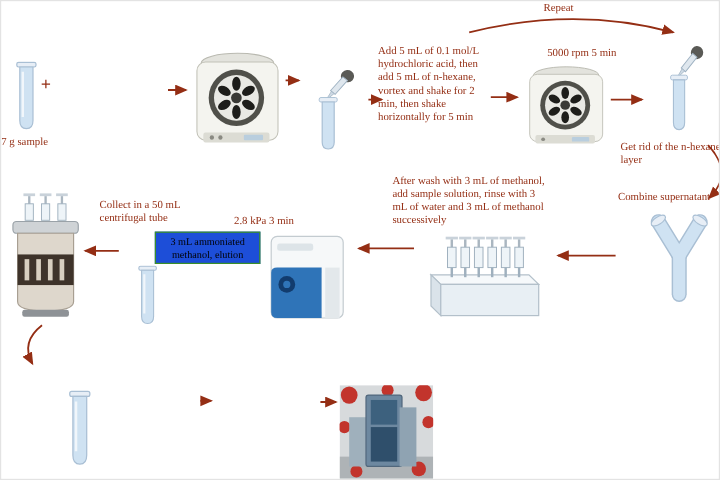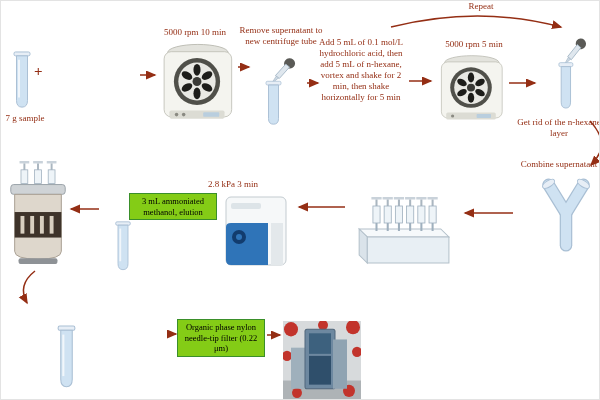--- a/index.html
+++ b/index.html
@@ -1,40 +1,39 @@
 <!DOCTYPE html>
 <html><head>
 <meta charset="utf-8">
 <style>
   html,body{margin:0;padding:0;background:#ffffff;}
   #canvas{position:relative;width:600px;height:400px;background:#ffffff;border:1px solid #e3e3e3;
           box-sizing:border-box;overflow:hidden;font-family:"Liberation Serif",serif;}
-  .txt{position:absolute;color:#942e14;font-size:9px;line-height:1.22;text-align:center;}
+  .txt{position:absolute;color:#942e14;font-size:9px;line-height:1.22;text-align:left;}
   .plus{position:absolute;color:#942e14;font-size:15px;font-weight:bold;}
-  .green{position:absolute;background:#84cc16;border:1px solid #3a8f2a;color:#000;
+  .green{position:absolute;background:#1d4ed8;border:1px solid #3a8f2a;color:#000;
          font-size:8.5px;line-height:1.25;text-align:center;padding:2px 3px;box-sizing:border-box;}
   .art{position:absolute;}
   #arrows{position:absolute;left:0;top:0;pointer-events:none;}
 </style>
 </head>
 <body>
 
 <div id="canvas">
 
   <svg class="art" style="left:10px;top:50px;width:22px;height:60px" viewBox="0 0 22 62" preserveAspectRatio="none">
     <rect x="3" y="1" width="16" height="4" rx="1.5" fill="#e7eef6" stroke="#a9bfd4"></rect>
     <path d="M5.5 5 L5.5 51 Q5.5 58 11 58 Q16.5 58 16.5 51 L16.5 5 Z" fill="#cfe2f2" stroke="#a9bfd4"></path>
     <path d="M8 9 L8 48" stroke="#ffffff" stroke-width="2" opacity="0.7" fill="none"></path>
   </svg>
   <div class="txt" style="left:0px;top:112px;width:48px">7 g sample</div>
 
   <div class="plus" style="left:33px;top:62px">+</div>
 
 
-  <div class="txt" style="left:148px;top:26px;width:92px">5000 rpm 10 min</div>
   <svg class="art" style="left:156px;top:38px;width:80px;height:86px" viewBox="0 0 90 95" preserveAspectRatio="none">
     <ellipse cx="46" cy="15" rx="34" ry="9" fill="#e3e3dd" stroke="#b9b9b0"></ellipse>
     <rect x="8" y="14" width="76" height="72" rx="8" fill="#f4f4ef" stroke="#c2c2b8"></rect>
     <circle cx="45" cy="47" r="26" fill="#50504a"></circle>
     <circle cx="45" cy="47" r="21" fill="#e9e9e4"></circle>
     <g fill="#1d1d1a">
         <g transform="translate(45 47)">
       <ellipse cx="0" cy="-13" rx="4" ry="6.5"></ellipse>
       <ellipse transform="rotate(60)" cx="0" cy="-13" rx="4" ry="6.5"></ellipse>
       <ellipse transform="rotate(120)" cx="0" cy="-13" rx="4" ry="6.5"></ellipse>
@@ -43,34 +42,33 @@
       <ellipse transform="rotate(300)" cx="0" cy="-13" rx="4" ry="6.5"></ellipse>
     </g>
       </g>
     <circle cx="45" cy="47" r="5" fill="#3a3a36"></circle>
     <rect x="14" y="79" width="62" height="9" rx="2" fill="#dcdcd4"></rect>
     <circle cx="22" cy="83.5" r="2" fill="#8a8a82"></circle>
     <circle cx="30" cy="83.5" r="2" fill="#8a8a82"></circle>
     <rect x="52" y="81" width="18" height="5" rx="1" fill="#b9cede"></rect>
   </svg>
 
-  <div class="txt" style="left:238px;top:24px;width:84px">Remove supernatant to new centrifuge tube</div>
   <svg class="art" style="left:248px;top:56px;width:60px;height:70px" viewBox="0 0 60 75" preserveAspectRatio="none">
     <g transform="rotate(40 38 10)">
       <circle cx="38" cy="6" r="5.5" fill="#5a5a56"></circle>
       <rect x="35.5" y="9" width="5" height="16" fill="#dfe7ee" stroke="#9fb2c2" stroke-width="0.8"></rect>
       <path d="M36.5 25 L39.5 25 L38 34 Z" fill="#cdd9e4" stroke="#9fb2c2" stroke-width="0.6"></path>
     </g>
     <rect x="17" y="26" width="15" height="4" rx="1.5" fill="#e7eef6" stroke="#a9bfd4" stroke-width="0.8"></rect>
     <path d="M19.5 30 L19.5 66 Q19.5 72 24.5 72 Q29.5 72 29.5 66 L29.5 30 Z" fill="#cfe2f2" stroke="#a9bfd4"></path>
   </svg>
 
   <div class="txt" style="left:314px;top:36px;width:92px">Add 5 mL of 0.1 mol/L hydrochloric acid, then add 5 mL of n-hexane, vortex and shake for 2 min, then shake horizontally for 5 min</div>
 
-  <div class="txt" style="left:431px;top:38px;width:84px">5000 rpm 5 min</div>
+  <div class="txt" style="left:455px;top:38px;width:84px">5000 rpm 5 min</div>
   <svg class="art" style="left:434px;top:50px;width:72px;height:74px" viewBox="0 0 90 95" preserveAspectRatio="none">
     <ellipse cx="46" cy="15" rx="34" ry="9" fill="#e3e3dd" stroke="#b9b9b0"></ellipse>
     <rect x="8" y="14" width="76" height="72" rx="8" fill="#f4f4ef" stroke="#c2c2b8"></rect>
     <circle cx="45" cy="47" r="26" fill="#50504a"></circle>
     <circle cx="45" cy="47" r="21" fill="#e9e9e4"></circle>
     <g fill="#1d1d1a">
         <g transform="translate(45 47)">
       <ellipse cx="0" cy="-13" rx="4" ry="6.5"></ellipse>
       <ellipse transform="rotate(60)" cx="0" cy="-13" rx="4" ry="6.5"></ellipse>
       <ellipse transform="rotate(120)" cx="0" cy="-13" rx="4" ry="6.5"></ellipse>
@@ -105,20 +103,21 @@
       <path d="M48 8 L30 37" stroke="#a9bfd4" stroke-width="13"></path>
       <path d="M30 35 L30 70" stroke="#a9bfd4" stroke-width="13"></path>
       <path d="M12 8 L30 37" stroke="#cfe2f2" stroke-width="10.5"></path>
       <path d="M48 8 L30 37" stroke="#cfe2f2" stroke-width="10.5"></path>
       <path d="M30 35 L30 70" stroke="#cfe2f2" stroke-width="10.5"></path>
     </g>
     <ellipse cx="12" cy="7" rx="7" ry="3.2" fill="#e7eef6" stroke="#a9bfd4" transform="rotate(-32 12 7)"></ellipse>
     <ellipse cx="48" cy="7" rx="7" ry="3.2" fill="#e7eef6" stroke="#a9bfd4" transform="rotate(32 48 7)"></ellipse>
   </svg>
 
+  <div class="txt" style="left:326px;top:144px;width:130px">After wash with 3 mL of methanol, add sample solution, rinse with 3 mL of water and 3 mL of methanol successively</div>
   <svg class="art" style="left:350px;top:196px;width:102px;height:70px" viewBox="0 0 100 70" preserveAspectRatio="none">
     <path d="M8 32 L88 32 L96 40 L16 40 Z" fill="#f6f9fb" stroke="#b3c0ca"></path>
     <path d="M8 32 L16 40 L16 66 L8 58 Z" fill="#dae3ea" stroke="#b3c0ca"></path>
     <rect x="16" y="40" width="80" height="26" fill="#e8eff4" stroke="#b3c0ca"></rect>
     <g>
       <rect x="20" y="0" width="10" height="2.5" fill="#c9d2da"></rect>
         <rect x="24" y="2.5" width="2" height="7" fill="#aab6c0"></rect>
         <rect x="21.5" y="9" width="7" height="17" fill="#eef4f8" stroke="#9fb0be" stroke-width="0.8"></rect>
         <rect x="24" y="26" width="2" height="8" fill="#9fb0be"></rect>
       <rect x="31" y="0" width="10" height="2.5" fill="#c9d2da"></rect>
@@ -147,20 +146,21 @@
   <div class="txt" style="left:194px;top:178px;width:76px">2.8 kPa 3 min</div>
   <svg class="art" style="left:222px;top:192px;width:66px;height:76px" viewBox="0 0 66 76" preserveAspectRatio="none">
     <rect x="3" y="4" width="60" height="68" rx="5" fill="#f6f8f9" stroke="#c3cbd0"></rect>
     <rect x="8" y="10" width="30" height="6" rx="2" fill="#dde4e8"></rect>
     <path d="M3 34 Q3 30 8 30 L45 30 L45 72 L8 72 Q3 72 3 67 Z" fill="#2f74b8"></path>
     <circle cx="16" cy="44" r="7" fill="#123c6e"></circle>
     <circle cx="16" cy="44" r="3" fill="#2f74b8"></circle>
     <rect x="48" y="30" width="12" height="42" fill="#e3e8eb"></rect>
   </svg>
 
+  <div class="txt" style="left:82px;top:164px;width:88px">Collect in a 50 mL centrifugal tube</div>
   <div class="green" style="left:128px;top:192px;width:88px">3 mL ammoniated methanol, elution</div>
   <svg class="art" style="left:112px;top:220px;width:20px;height:52px" viewBox="0 0 22 62" preserveAspectRatio="none">
     <rect x="3" y="1" width="16" height="4" rx="1.5" fill="#e7eef6" stroke="#a9bfd4"></rect>
     <path d="M5.5 5 L5.5 51 Q5.5 58 11 58 Q16.5 58 16.5 51 L16.5 5 Z" fill="#cfe2f2" stroke="#a9bfd4"></path>
     <path d="M8 9 L8 48" stroke="#ffffff" stroke-width="2" opacity="0.7" fill="none"></path>
   </svg>
 
   <svg class="art" style="left:2px;top:160px;width:70px;height:106px" viewBox="0 0 72 108" preserveAspectRatio="none">
     <g>
       <rect x="17" y="0" width="10" height="2.5" fill="#c9d2da"></rect>
@@ -184,21 +184,20 @@
     </g>
     <rect x="16" y="99" width="40" height="6" rx="2" fill="#8e9296"></rect>
   </svg>
 
   <svg class="art" style="left:54px;top:324px;width:23px;height:66px" viewBox="0 0 22 62" preserveAspectRatio="none">
     <rect x="3" y="1" width="16" height="4" rx="1.5" fill="#e7eef6" stroke="#a9bfd4"></rect>
     <path d="M5.5 5 L5.5 51 Q5.5 58 11 58 Q16.5 58 16.5 51 L16.5 5 Z" fill="#cfe2f2" stroke="#a9bfd4"></path>
     <path d="M8 9 L8 48" stroke="#ffffff" stroke-width="2" opacity="0.7" fill="none"></path>
   </svg>
 
-  <div class="green" style="left:176px;top:318px;width:88px">Organic phase nylon needle-tip filter (0.22 μm)</div>
 
   <div class="txt" style="left:284px;top:324px;width:76px">HPLC-MS/MS</div>
   <svg class="art" style="left:282px;top:320px;width:78px;height:78px" viewBox="0 0 78 76" preserveAspectRatio="none">
     <rect x="0" y="0" width="78" height="76" fill="#d7dadc"></rect>
     <rect x="0" y="58" width="78" height="18" fill="#aeb3b6"></rect>
     <g fill="#c2342c">
       <circle cx="8" cy="8" r="7"></circle>
         <circle cx="70" cy="6" r="7"></circle>
         <circle cx="4" cy="34" r="5"></circle>
       <circle cx="74" cy="30" r="5"></circle>

